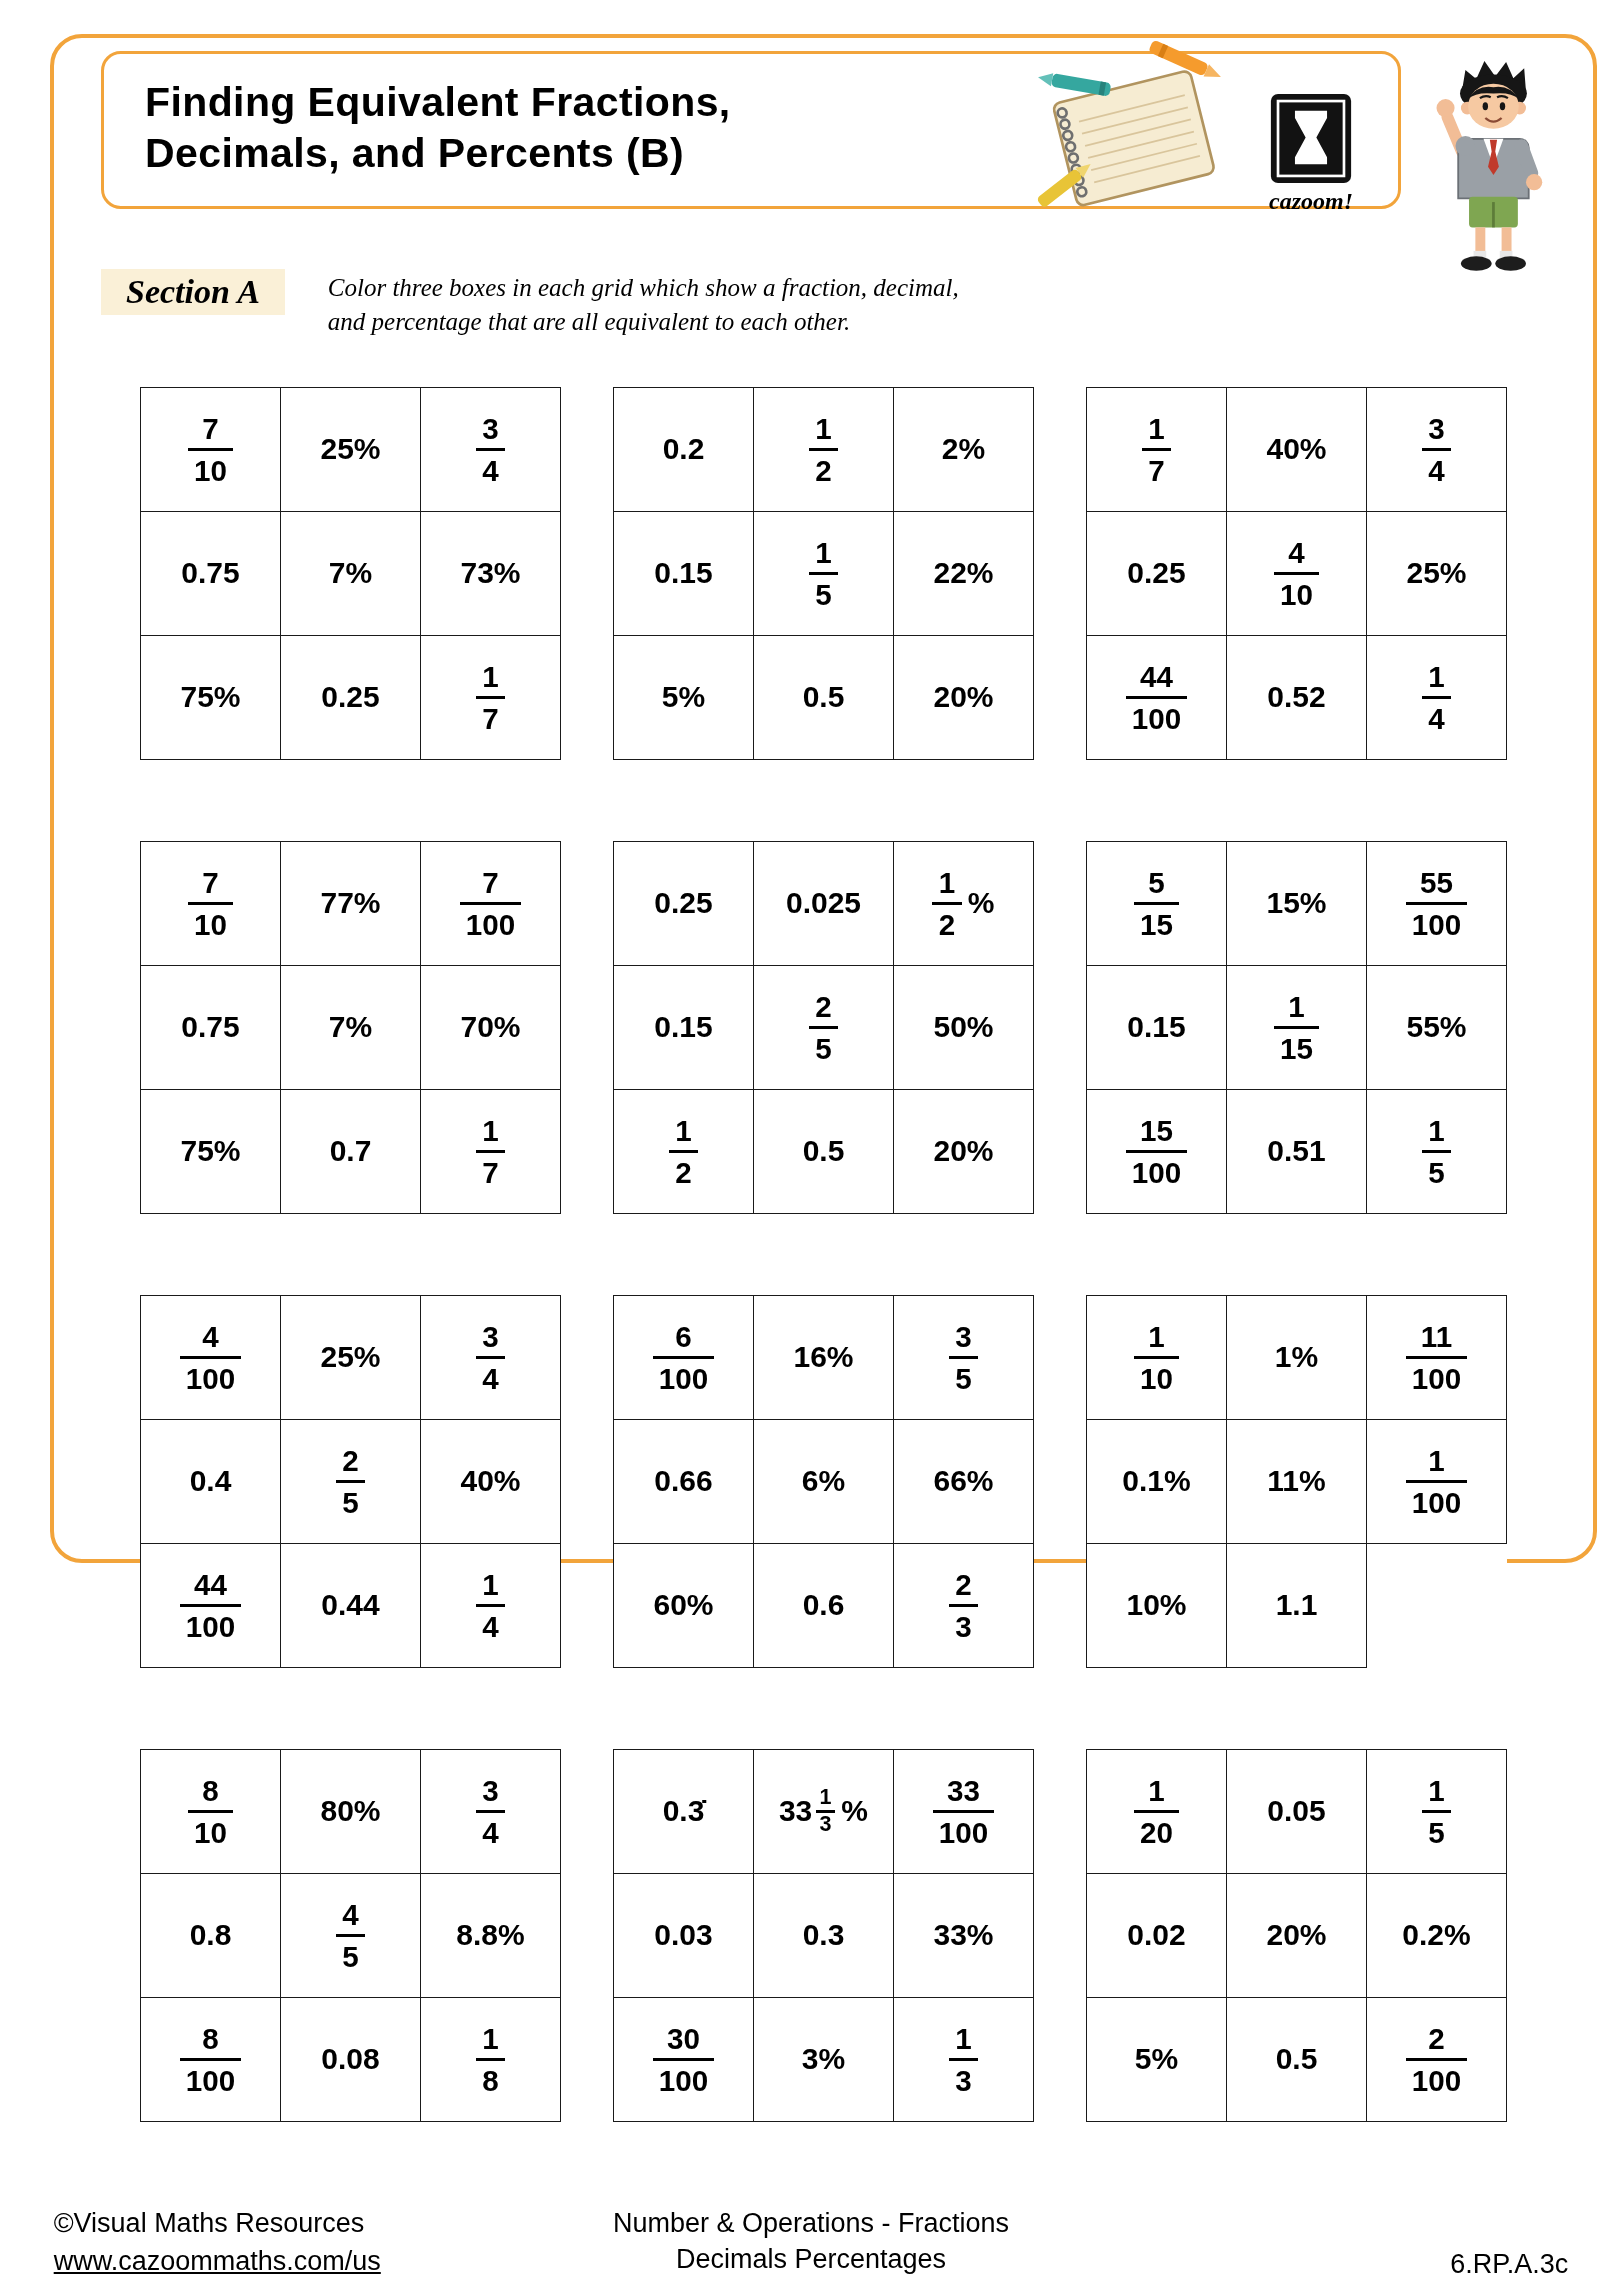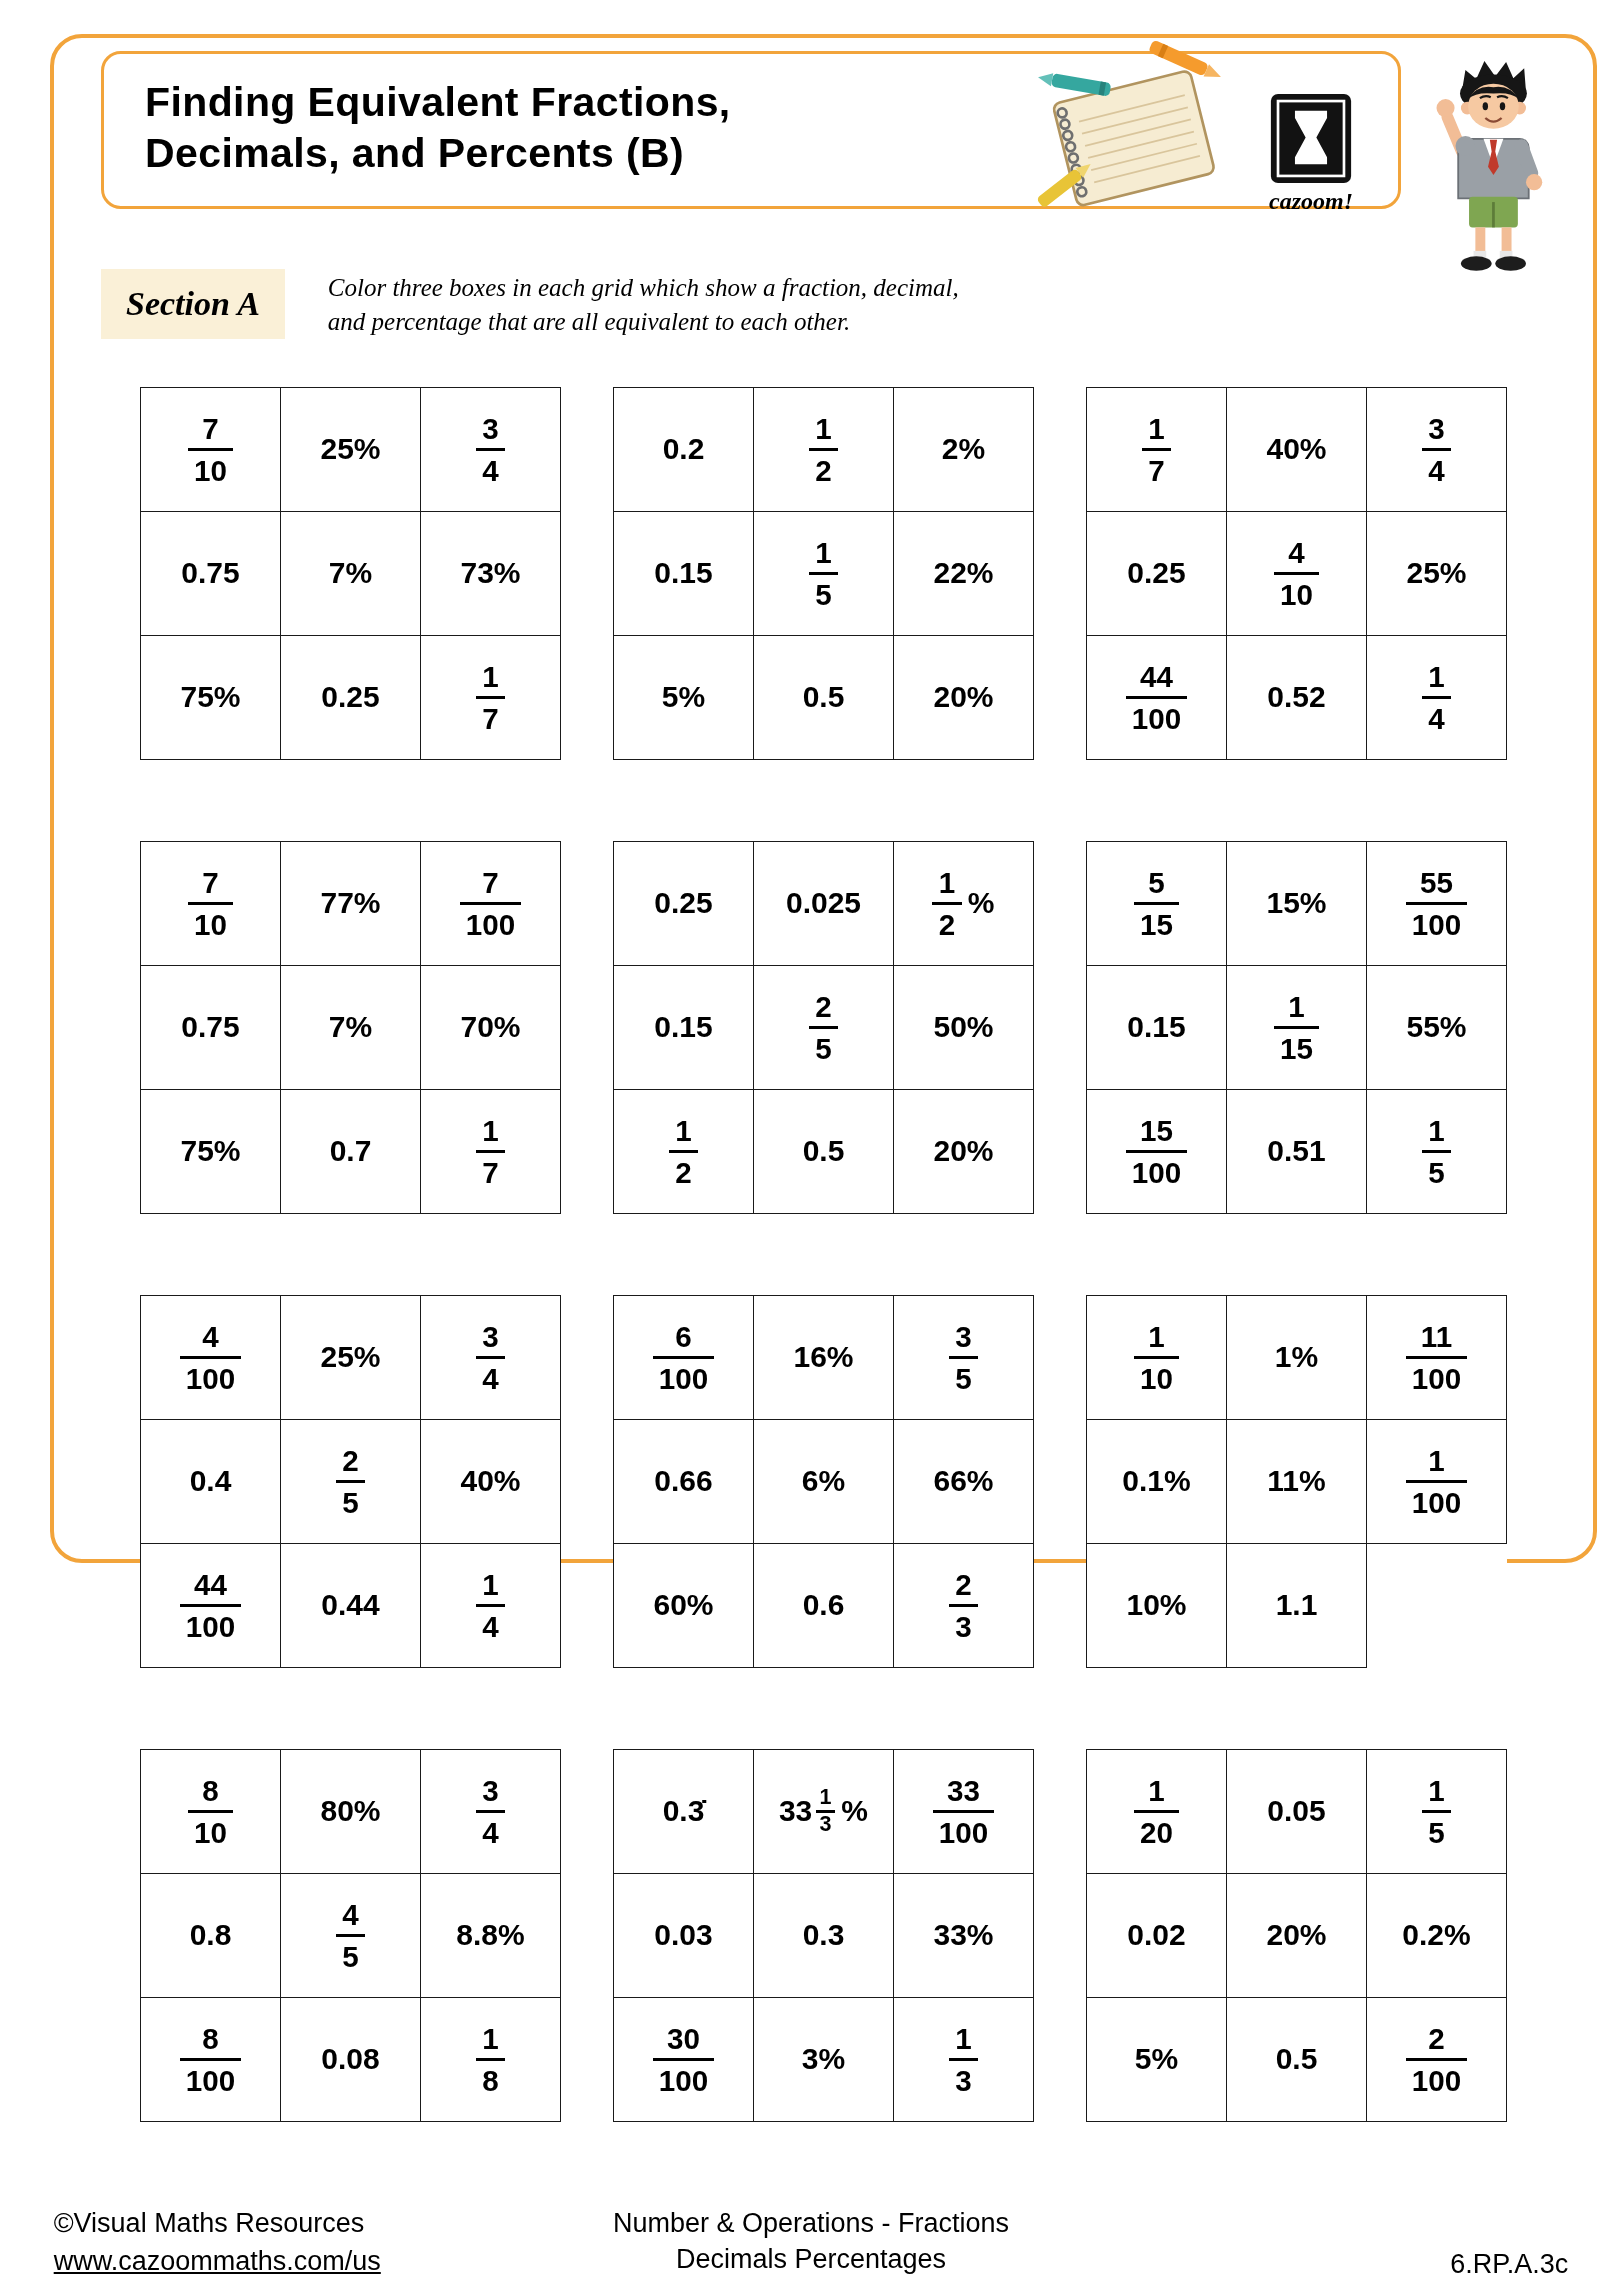--- a/index.html
+++ b/index.html
@@ -25,21 +25,21 @@
   }
   .title{font-size:41px;font-weight:bold;line-height:1.26;padding:23px 0 0 41px;letter-spacing:0.4px;}
   .notebook{position:absolute;right:158px;top:-10.7px;width:210px;height:177px;overflow:visible;}
   .logo-wrap{position:absolute;right:34px;top:39px;width:106px;text-align:center;}
   .logo-text{font-family:"Liberation Serif",serif;font-style:italic;font-weight:bold;font-size:24px;margin-top:1.8px;}
   .boy{position:absolute;right:16px;top:14.3px;width:168px;height:226px;}
   
   .section-row{display:flex;align-items:flex-start;padding:0 47px;margin-top:23px;}
   .section-label{
     background:var(--section-bg);font-family:"Liberation Serif",serif;font-style:italic;
-    font-weight:bold;font-size:34px;padding:16px 25px;white-space:nowrap;
+    font-weight:bold;font-size:34px;padding:4px 25px;white-space:nowrap;
   }
   .instructions{
     margin-left:43px;font-family:"Liberation Serif",serif;font-style:italic;
     font-size:25px;line-height:1.38;padding-top:1.8px;
   }
   
   .grids{
     display:grid;grid-template-columns:repeat(3,421px);justify-content:space-between;
     row-gap:81px;padding:0 86px;margin-top:47px;
   }

